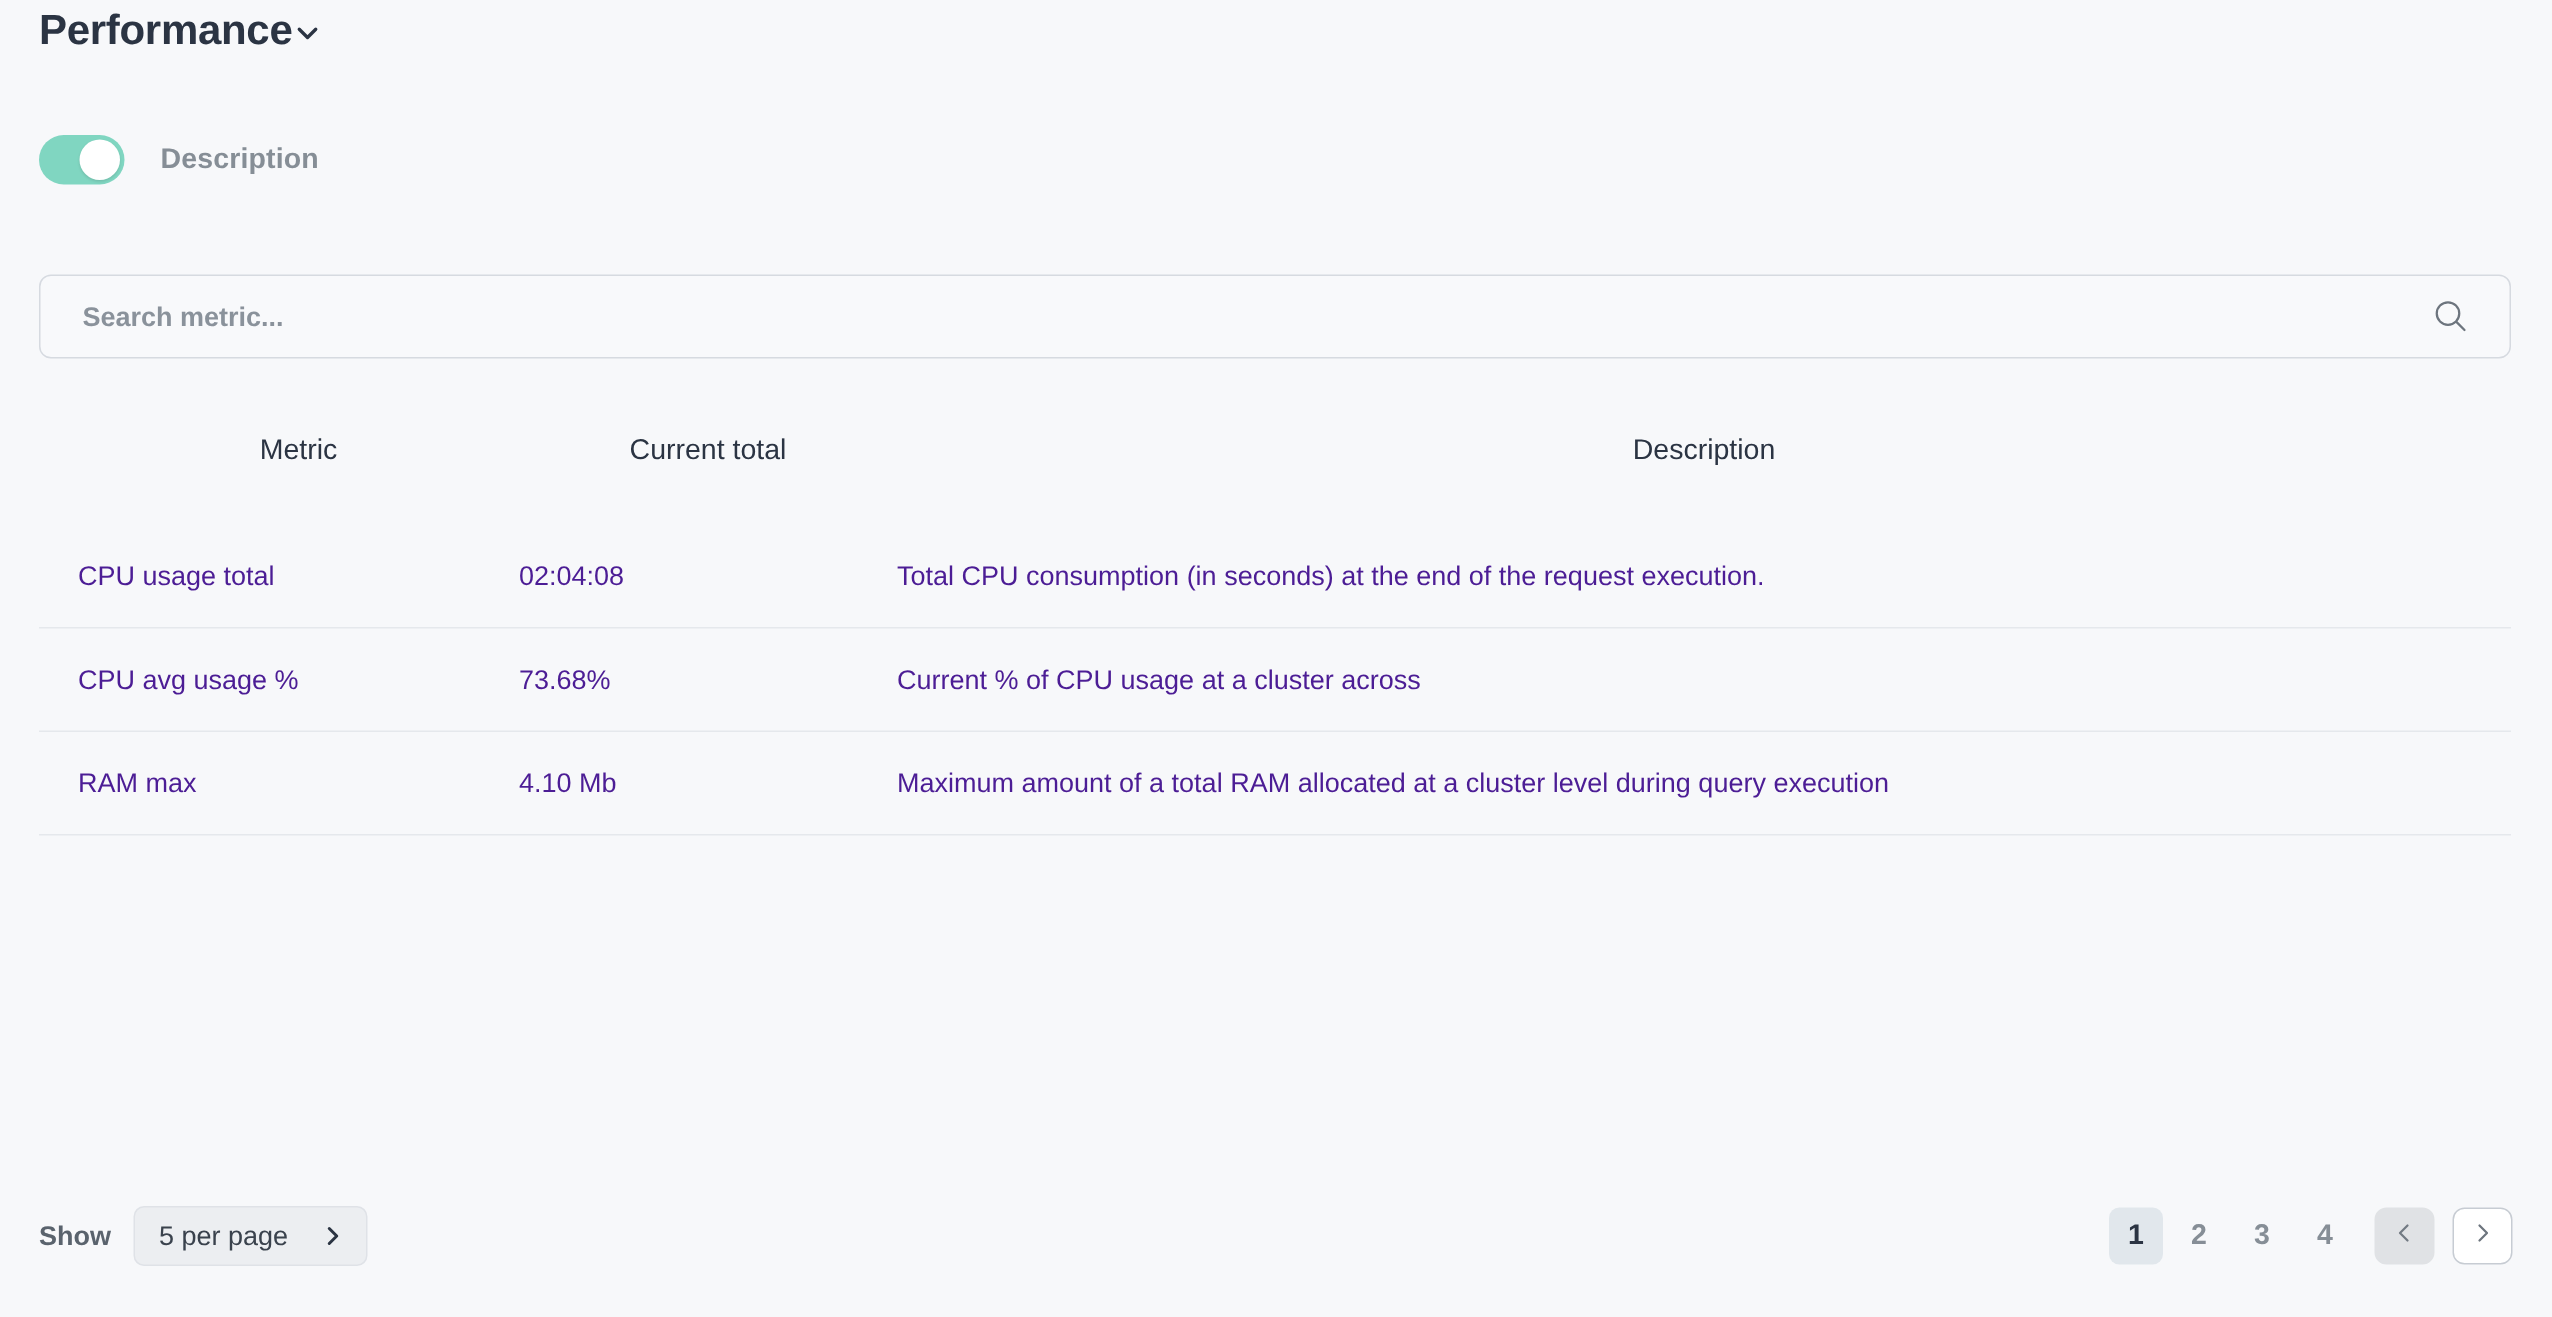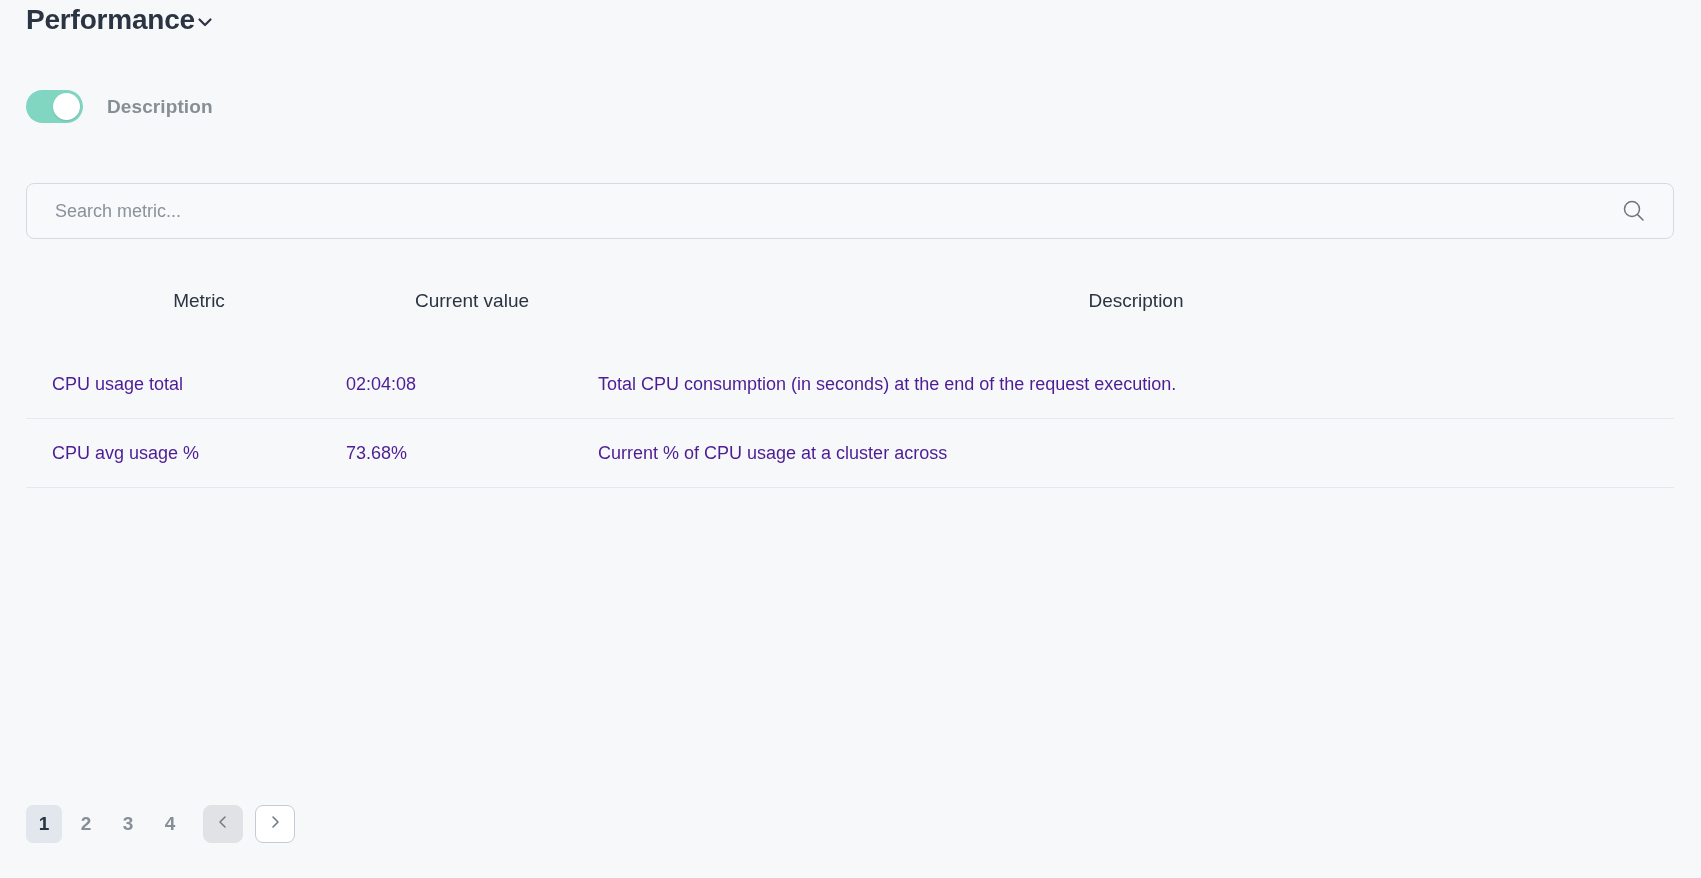--- a/index.html
+++ b/index.html
@@ -92,20 +92,21 @@
   .search-input {
     flex: 1;
     border: 0;
     outline: none;
     background: transparent;
     font-family: "Liberation Sans", sans-serif;
     font-size: 18px;
     color: #a21caf;
     padding: 0 20px 0 28px;
     height: 100%;
+    font-weight: bold;
   }
   .search-input::placeholder {
     color: #8a929b;
     opacity: 1;
   }
   .search-icon {
     width: 34px;
     height: 34px;
     margin-right: 22px;
     display: flex;
@@ -271,41 +272,57 @@
       <path d="M16.6 16.6 L22 22" stroke="#6d757e" stroke-width="1.5" stroke-linecap="round"></path>
     </svg>
   </span>
 </div>
 
 <div class="metrics-table">
   <table>
     <thead>
       <tr>
         <th class="col-metric">Metric</th>
-        <th class="col-value">Current value</th>
+        <th class="col-value">Current total</th>
         <th class="col-desc">Description</th>
       </tr>
     </thead>
     <tbody>
       <tr>
         <td class="col-metric">CPU usage total</td>
         <td class="col-value">02:04:08</td>
         <td class="col-desc">Total CPU consumption (in seconds) at the end of the request execution.</td>
       </tr>
       <tr>
         <td class="col-metric">CPU avg usage %</td>
         <td class="col-value">73.68%</td>
         <td class="col-desc">Current % of CPU usage at a cluster across</td>
       </tr>
+      <tr>
+        <td class="col-metric">RAM max</td>
+        <td class="col-value">4.10 Mb</td>
+        <td class="col-desc">Maximum amount of a total RAM allocated at a cluster level during query execution</td>
+      </tr>
     </tbody>
   </table>
 </div>
 
 <div class="footer">
 
+  <div class="show-group">
+    <span class="show-label">Show</span>
+    <div class="per-page-button">
+      <span>5 per page</span>
+      <span class="chevron-right-icon">
+        <svg width="14" height="14" viewBox="0 0 14 14" fill="none">
+          <path d="M4.5 2 L9.5 7 L4.5 12" stroke="#2b3443" stroke-width="2" stroke-linecap="round" stroke-linejoin="round"></path>
+        </svg>
+      </span>
+    </div>
+  </div>
 
   <div class="pagination">
     <button class="page-num active">1</button>
     <button class="page-num">2</button>
     <button class="page-num">3</button>
     <button class="page-num">4</button>
 
     <div class="page-nav prev">
       <span>
         <svg width="14" height="14" viewBox="0 0 14 14" fill="none">

